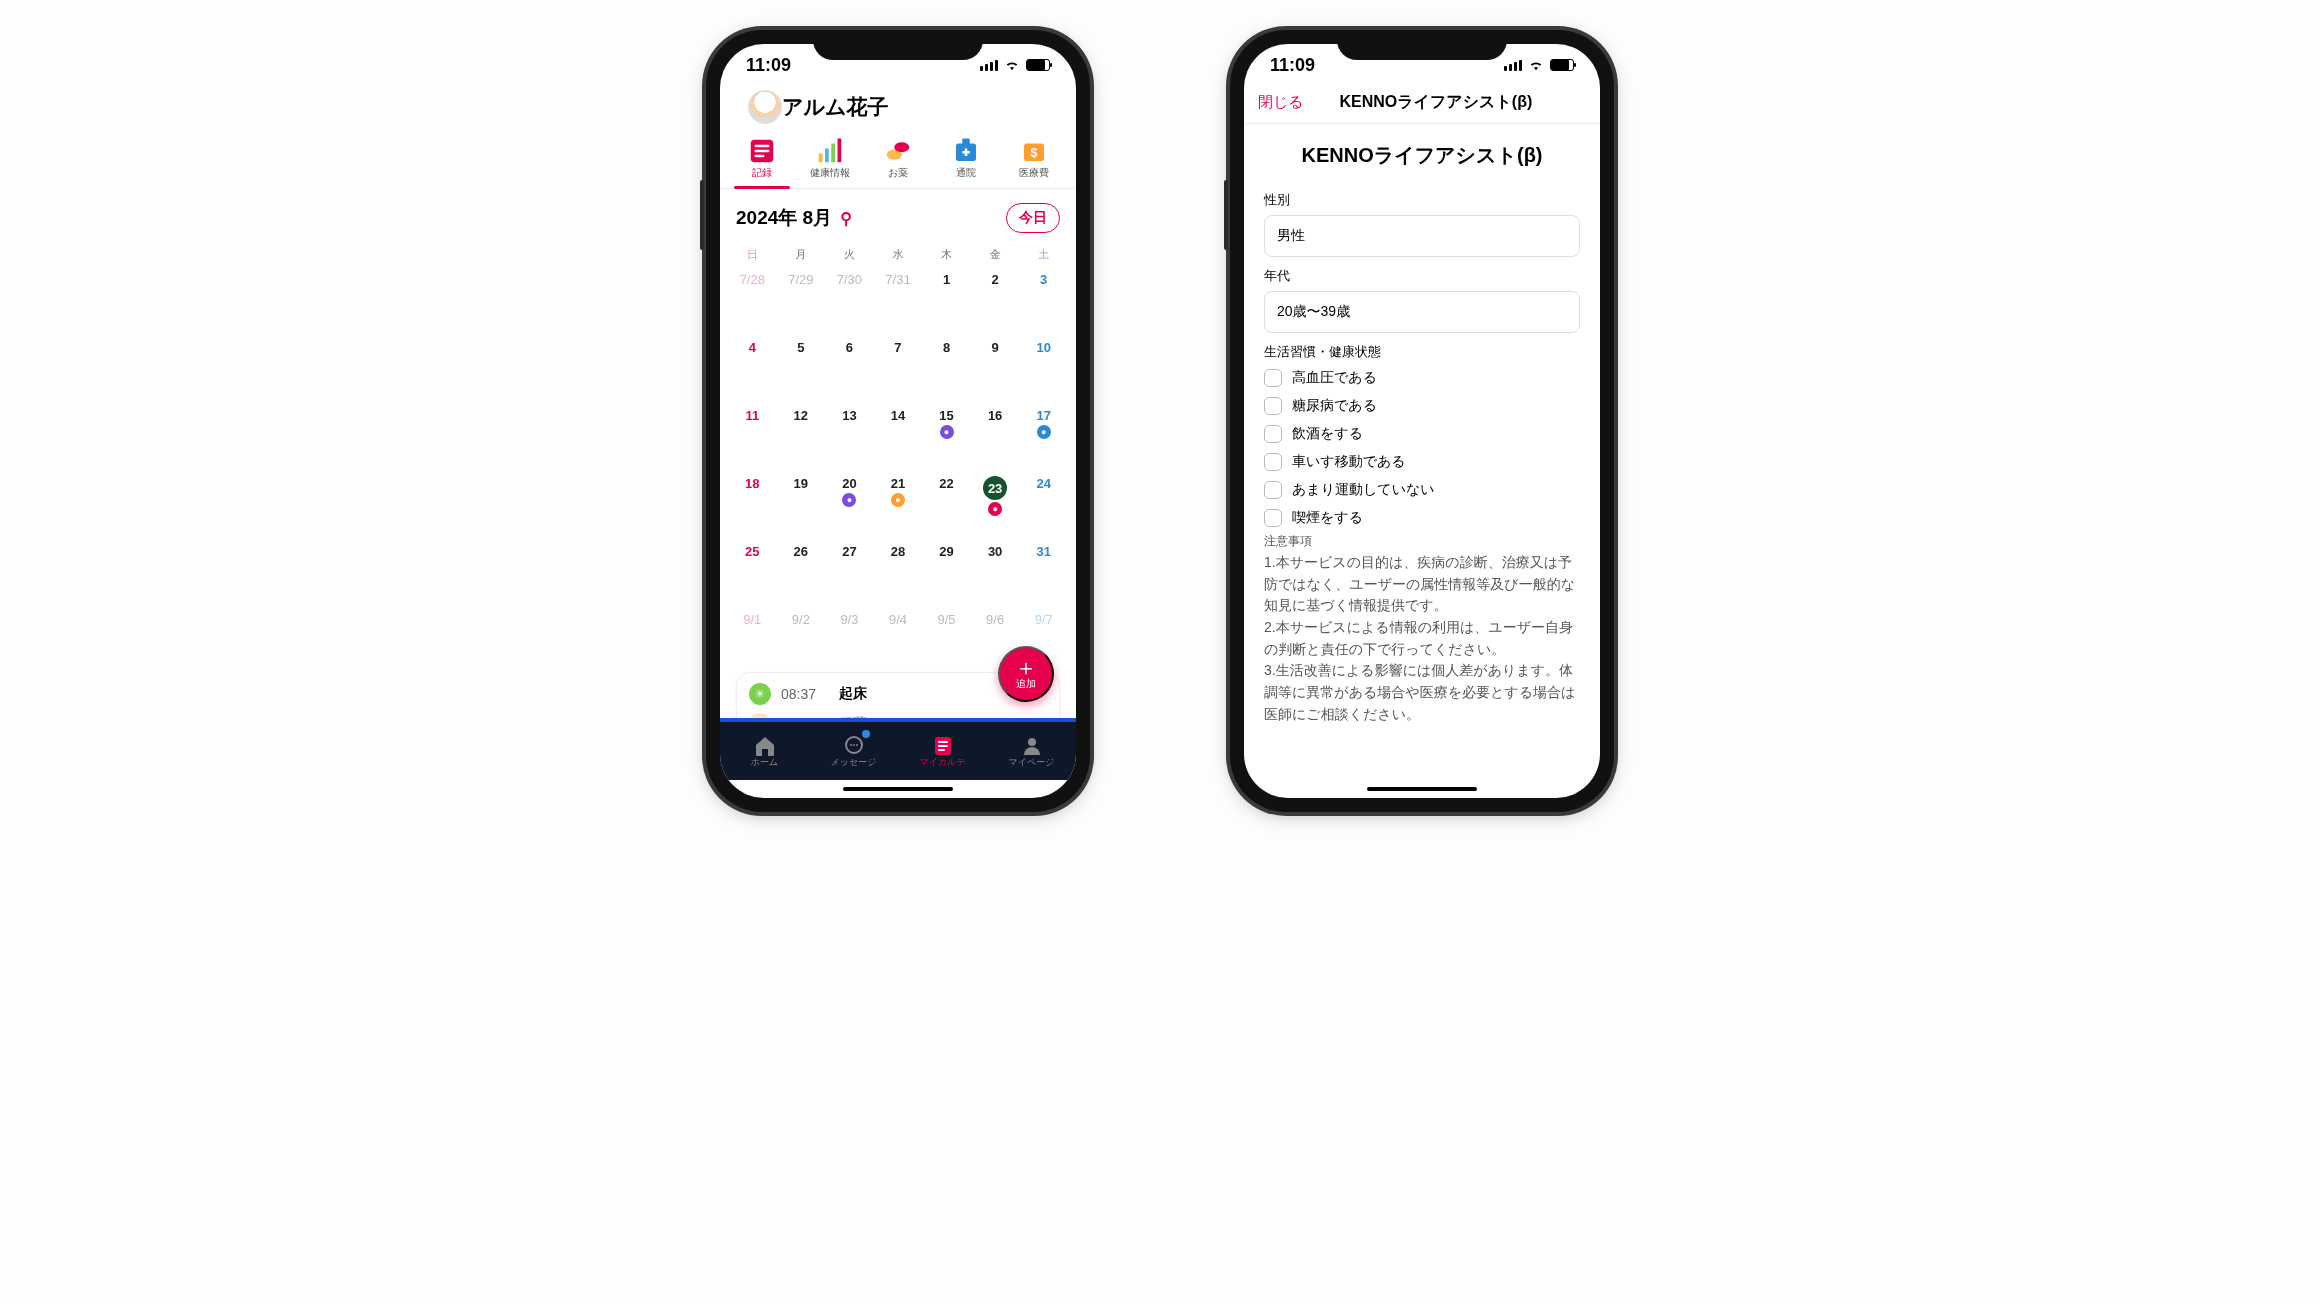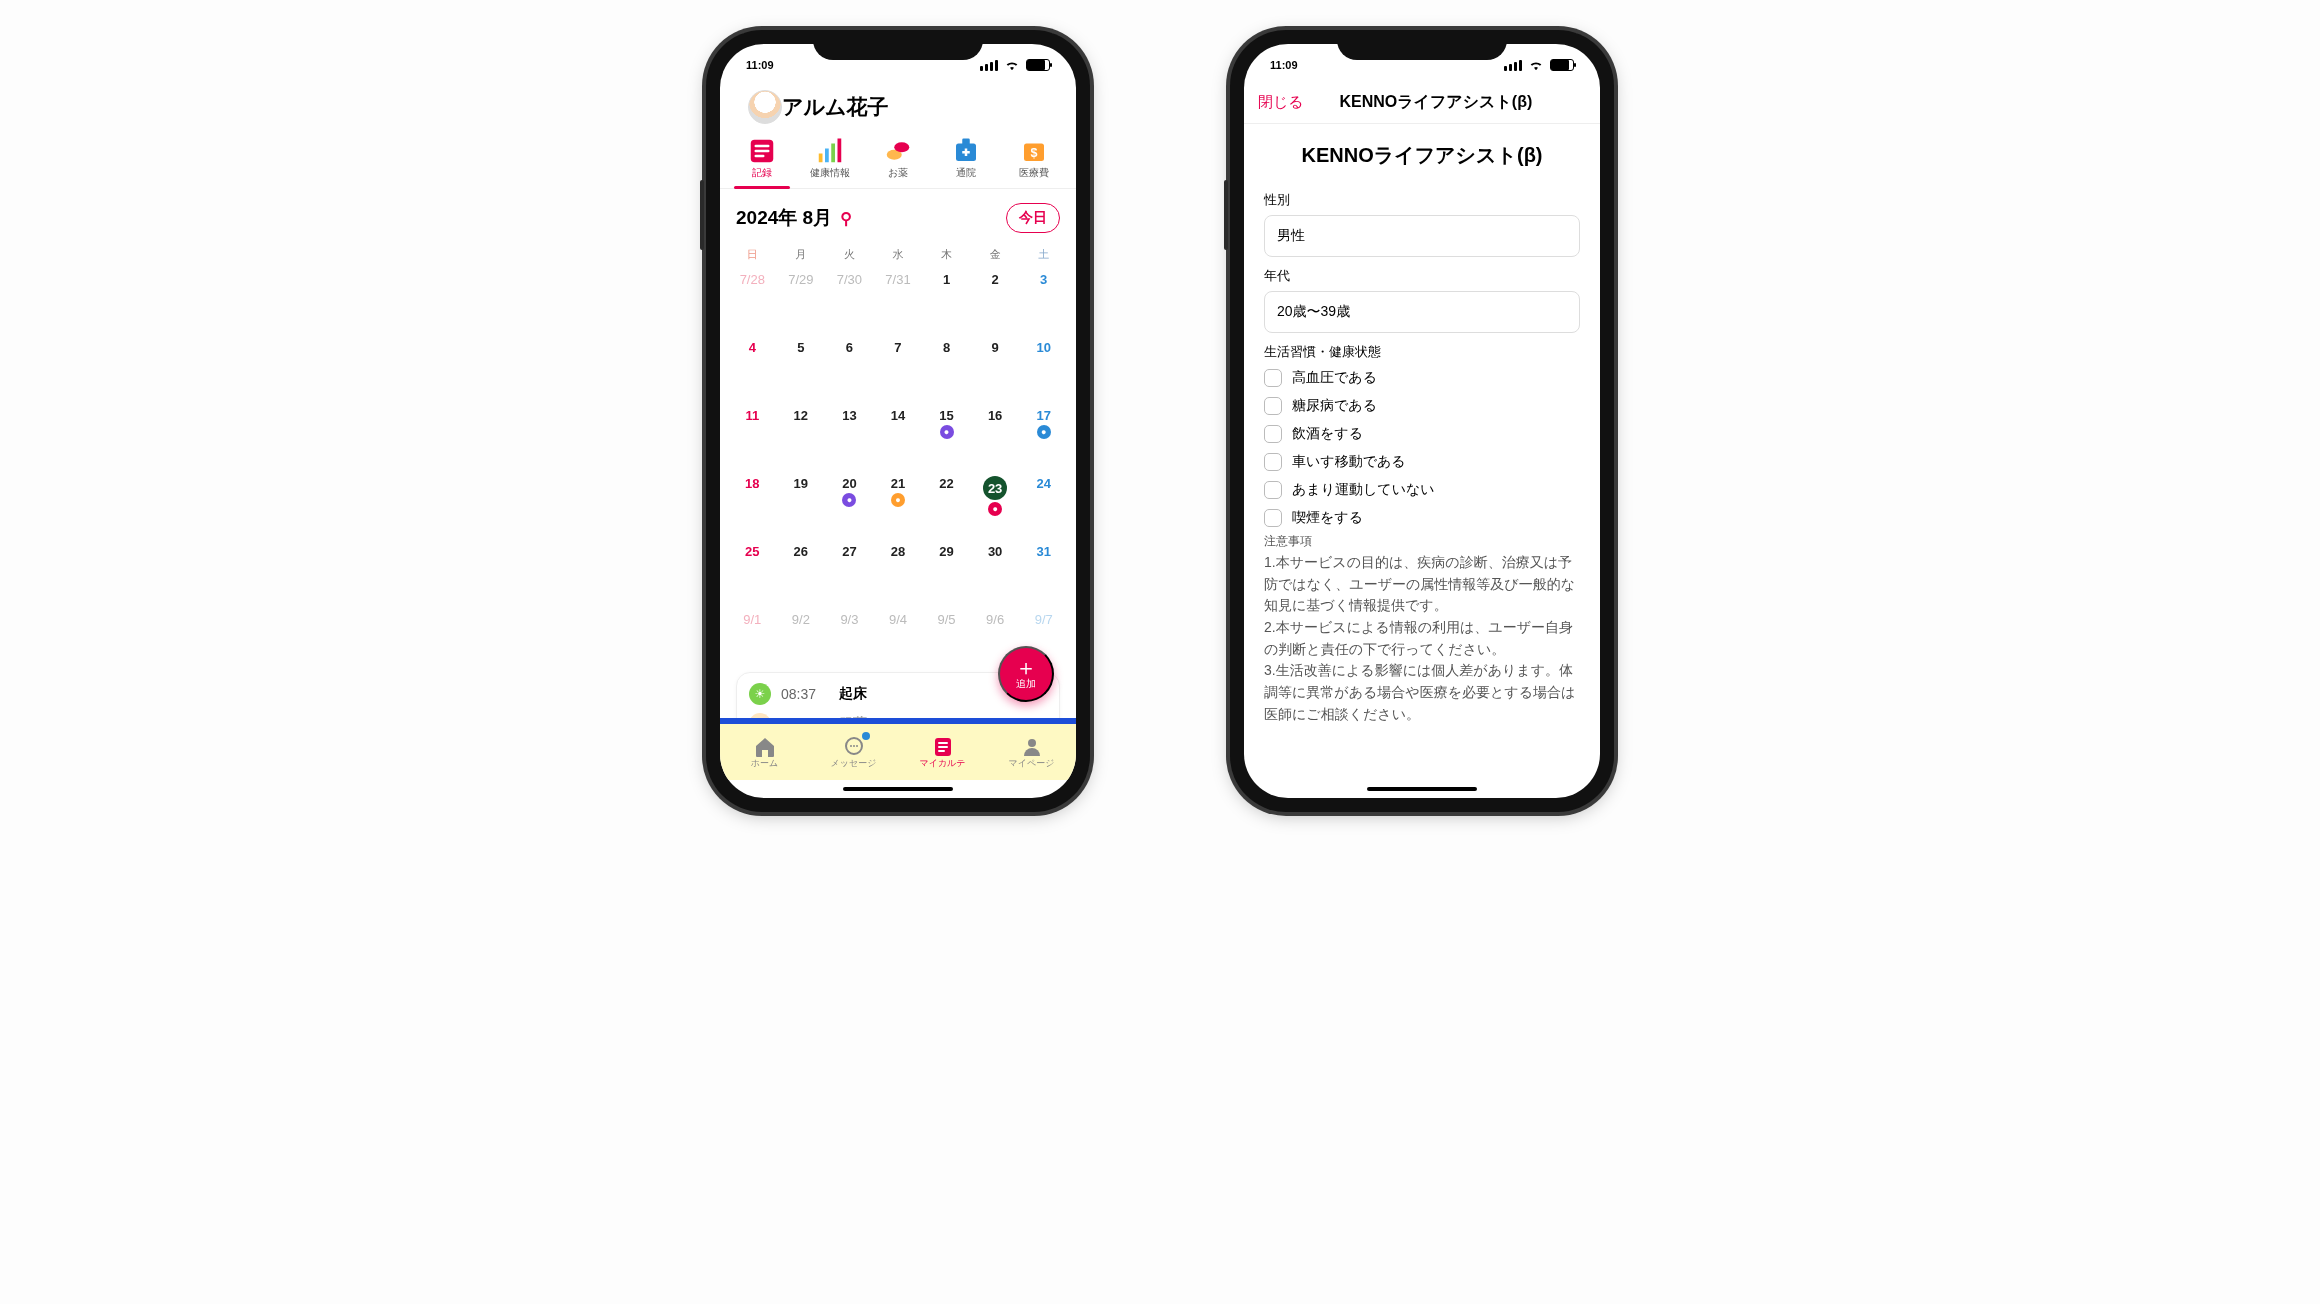--- a/index.html
+++ b/index.html
@@ -30,21 +30,21 @@
     display:flex; flex-direction:column;
   }
   .notch {
     position:absolute; top:0; left:50%; transform:translateX(-50%);
     width:170px; height:30px; background:#111; border-radius:0 0 20px 20px; z-index:50;
   }
 
   
   .statusbar {
     height:42px; display:flex; align-items:center; justify-content:space-between;
-    padding: 0 26px; font-size:11px; font-weight:600;
+    padding: 0 26px; font-size:18px; font-weight:600;
   }
   .status-icons { display:flex; gap:6px; align-items:center;}
   .sig{display:flex;gap:2px;align-items:flex-end}
   .sig span{width:3px;background:#000;border-radius:1px}
   .sig span:nth-child(1){height:5px}.sig span:nth-child(2){height:7px}.sig span:nth-child(3){height:9px}.sig span:nth-child(4){height:11px}
   .wifi{width:16px;height:12px}
   .batt{width:24px;height:12px;border:1.5px solid #000;border-radius:3px;position:relative}
   .batt::after{content:"";position:absolute;right:-3px;top:3px;width:2px;height:4px;background:#000;border-radius:1px}
   .batt i{display:block;background:#000;height:100%;width:80%;border-radius:1px}
 
@@ -85,21 +85,21 @@
   .entry .eicon{width:22px;height:22px;border-radius:50%;display:flex;align-items:center;justify-content:center;color:#fff;font-size:12px}
   .sun-i{background:#7bd14b}.pill-i{background:#ffb74d}
   .etime{color:#666;width:48px}
   .elabel{font-weight:600}
   .entry.fade{opacity:.35}
 
   .fab{position:absolute;right:22px;bottom:96px;width:56px;height:56px;border-radius:50%;background:#e6004f;color:#fff;display:flex;flex-direction:column;align-items:center;justify-content:center;box-shadow:0 4px 10px rgba(230,0,79,.4)}
   .fab .plus{font-size:22px;line-height:1}
   .fab .flab{font-size:10px;margin-top:-2px}
 
-  .tabbar{height:62px;border-top:6px solid #1d4ed8;background:#fef9c3;display:flex}
+  .tabbar{height:62px;border-top:4px solid #1d4ed8;background:#0f172a;display:flex}
   .tabbar .titem{flex:1;display:flex;flex-direction:column;align-items:center;justify-content:center;gap:2px;font-size:9px;color:#888;position:relative}
   .titem.active{color:#e6004f}
   .titem .tic{width:24px;height:20px}
   .badge-dot{position:absolute;top:8px;right:28px;width:8px;height:8px;border-radius:50%;background:#2a8ad6}
   .home-ind{height:18px;display:flex;align-items:center;justify-content:center}
   .home-ind i{width:110px;height:4px;background:#000;border-radius:3px}
 
   
   .navbar{display:flex;align-items:center;padding:6px 14px 10px;border-bottom:1px solid #eee;gap:22px}
   .close-link{color:#e6004f;font-size:15px}

